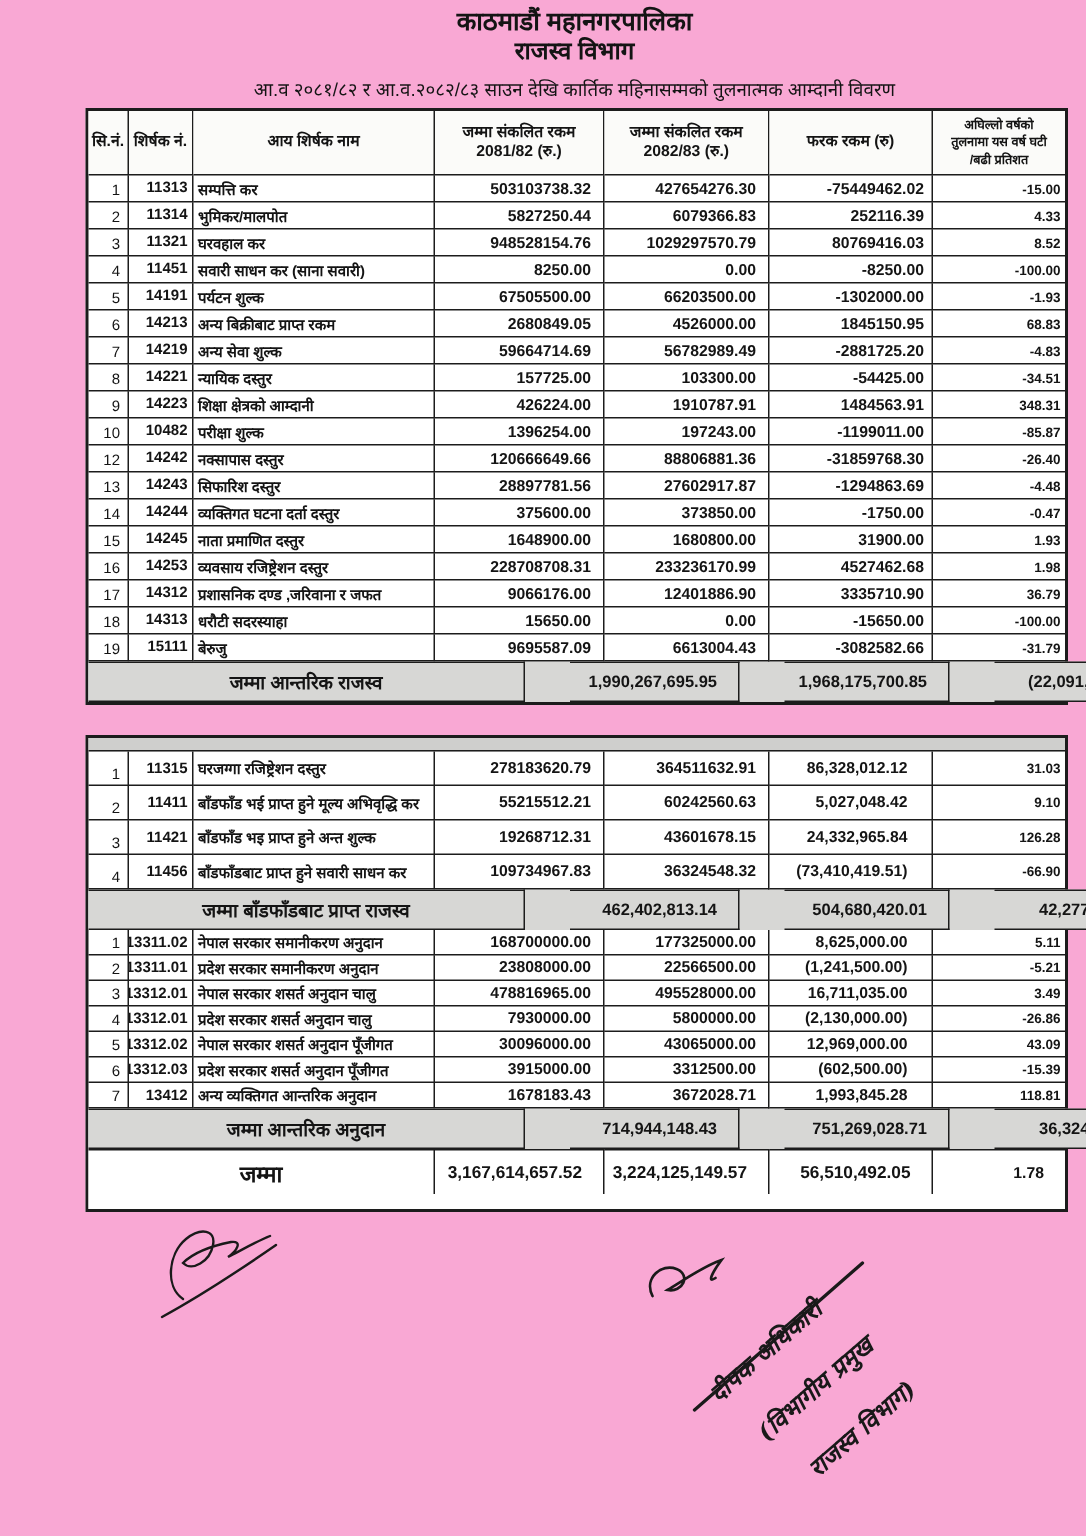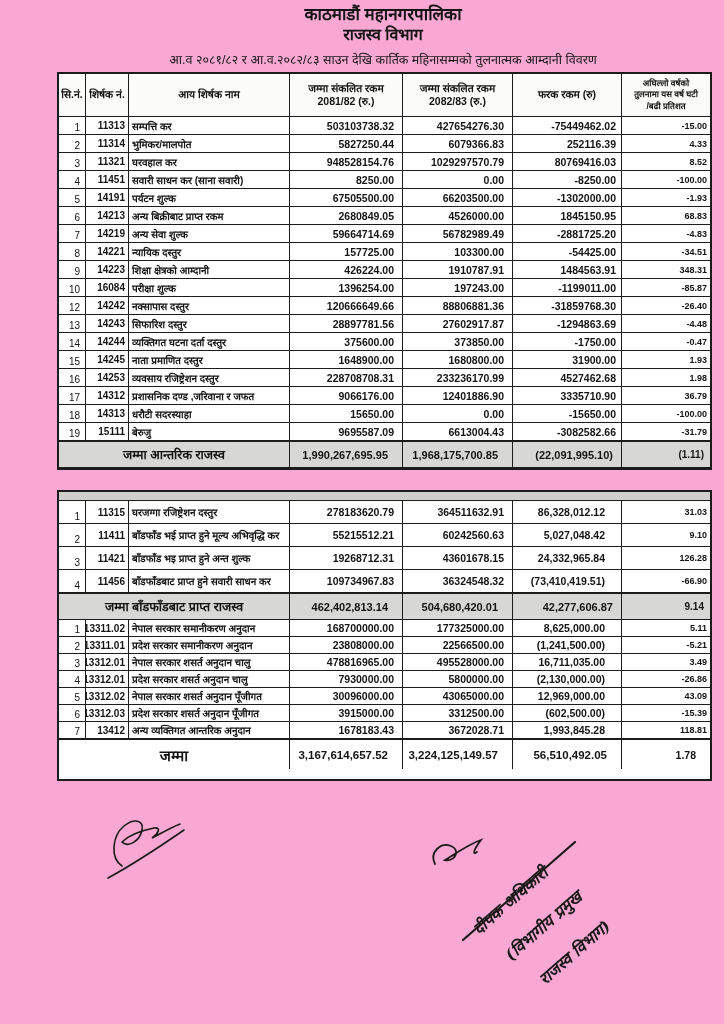--- a/index.html
+++ b/index.html
@@ -29,21 +29,21 @@
   .name{justify-content:flex-start;padding-left:3px;font-size:10px;font-weight:bold;}
   .num{justify-content:flex-end;padding-right:8px;font-size:10.5px;font-weight:bold;}
   .diff{justify-content:flex-end;padding-right:5px;font-size:10.5px;font-weight:bold;}
   .pct{justify-content:flex-end;padding-right:3px;font-size:9px;font-weight:bold;}
   .r-s1{height:18px;}
   .r-s2{height:23px;}
   .r-s3{height:17px;}
   .r-s2 .diff,.r-s3 .diff{padding-right:16px;}
   .subtotal{background:#d7d7d5;}
   .subtotal .c{background:#d7d7d5;border-top:1.5px solid #1c1c1c;border-bottom:1.5px solid #1c1c1c;}
-  .subtotal{height:27px;}
+  .subtotal{height:27px;gap:30px;}
   .subtotal .c{height:27px;}
   .sublabel{grid-column:1 / span 3;justify-content:center;font-size:12.5px;font-weight:bold;}
   .subtotal .num{padding-right:14px;font-size:11px;}
   .subtotal .diff{padding-right:8px;font-size:11px;}
   .subtotal .pct{padding-right:6px;font-size:10px;}
   .strip{height:8px;background:#cfcfcd;border-bottom:1px solid #1c1c1c;}
   .grand{height:40px;background:#fff;text-align:right;}
   .grand .c{height:30px;border-bottom:none;border-top:1.5px solid #1c1c1c;}
   .grand .sublabel{font-size:15px;}
   .grand .num{padding-right:14px;font-size:11.5px;}
@@ -162,21 +162,21 @@
           <div class="c sn">9</div>
           <div class="c code">14223</div>
           <div class="c name">शिक्षा क्षेत्रको आम्दानी</div>
           <div class="c num">426224.00</div>
           <div class="c num">1910787.91</div>
           <div class="c diff">1484563.91</div>
           <div class="c pct">348.31</div>
         </div>
         <div class="row r-s1">
           <div class="c sn">10</div>
-          <div class="c code">16084</div>
+          <div class="c code">10482</div>
           <div class="c name">परीक्षा शुल्क</div>
           <div class="c num">1396254.00</div>
           <div class="c num">197243.00</div>
           <div class="c diff">-1199011.00</div>
           <div class="c pct">-85.87</div>
         </div>
         <div class="row r-s1">
           <div class="c sn">12</div>
           <div class="c code">14242</div>
           <div class="c name">नक्सापास दस्तुर</div>
@@ -363,20 +363,27 @@
         <div class="row r-s3">
           <div class="c sn">7</div>
           <div class="c code">13412</div>
           <div class="c name">अन्य व्यक्तिगत आन्तरिक अनुदान</div>
           <div class="c num">1678183.43</div>
           <div class="c num">3672028.71</div>
           <div class="c diff">1,993,845.28</div>
           <div class="c pct">118.81</div>
         </div>
       </div>
+    <div class="row subtotal">
+      <div class="c sublabel">जम्मा आन्तरिक अनुदान</div>
+      <div class="c num">714,944,148.43</div>
+      <div class="c num">751,269,028.71</div>
+      <div class="c diff">36,324,880.28</div>
+      <div class="c pct">5.08</div>
+    </div>
     <div class="row grand">
       <div class="c sublabel">जम्मा</div>
       <div class="c num">3,167,614,657.52</div>
       <div class="c num">3,224,125,149.57</div>
       <div class="c diff">56,510,492.05</div>
       <div class="c pct">1.78</div>
     </div>
   </div>
 
   <div class="sig-left">

